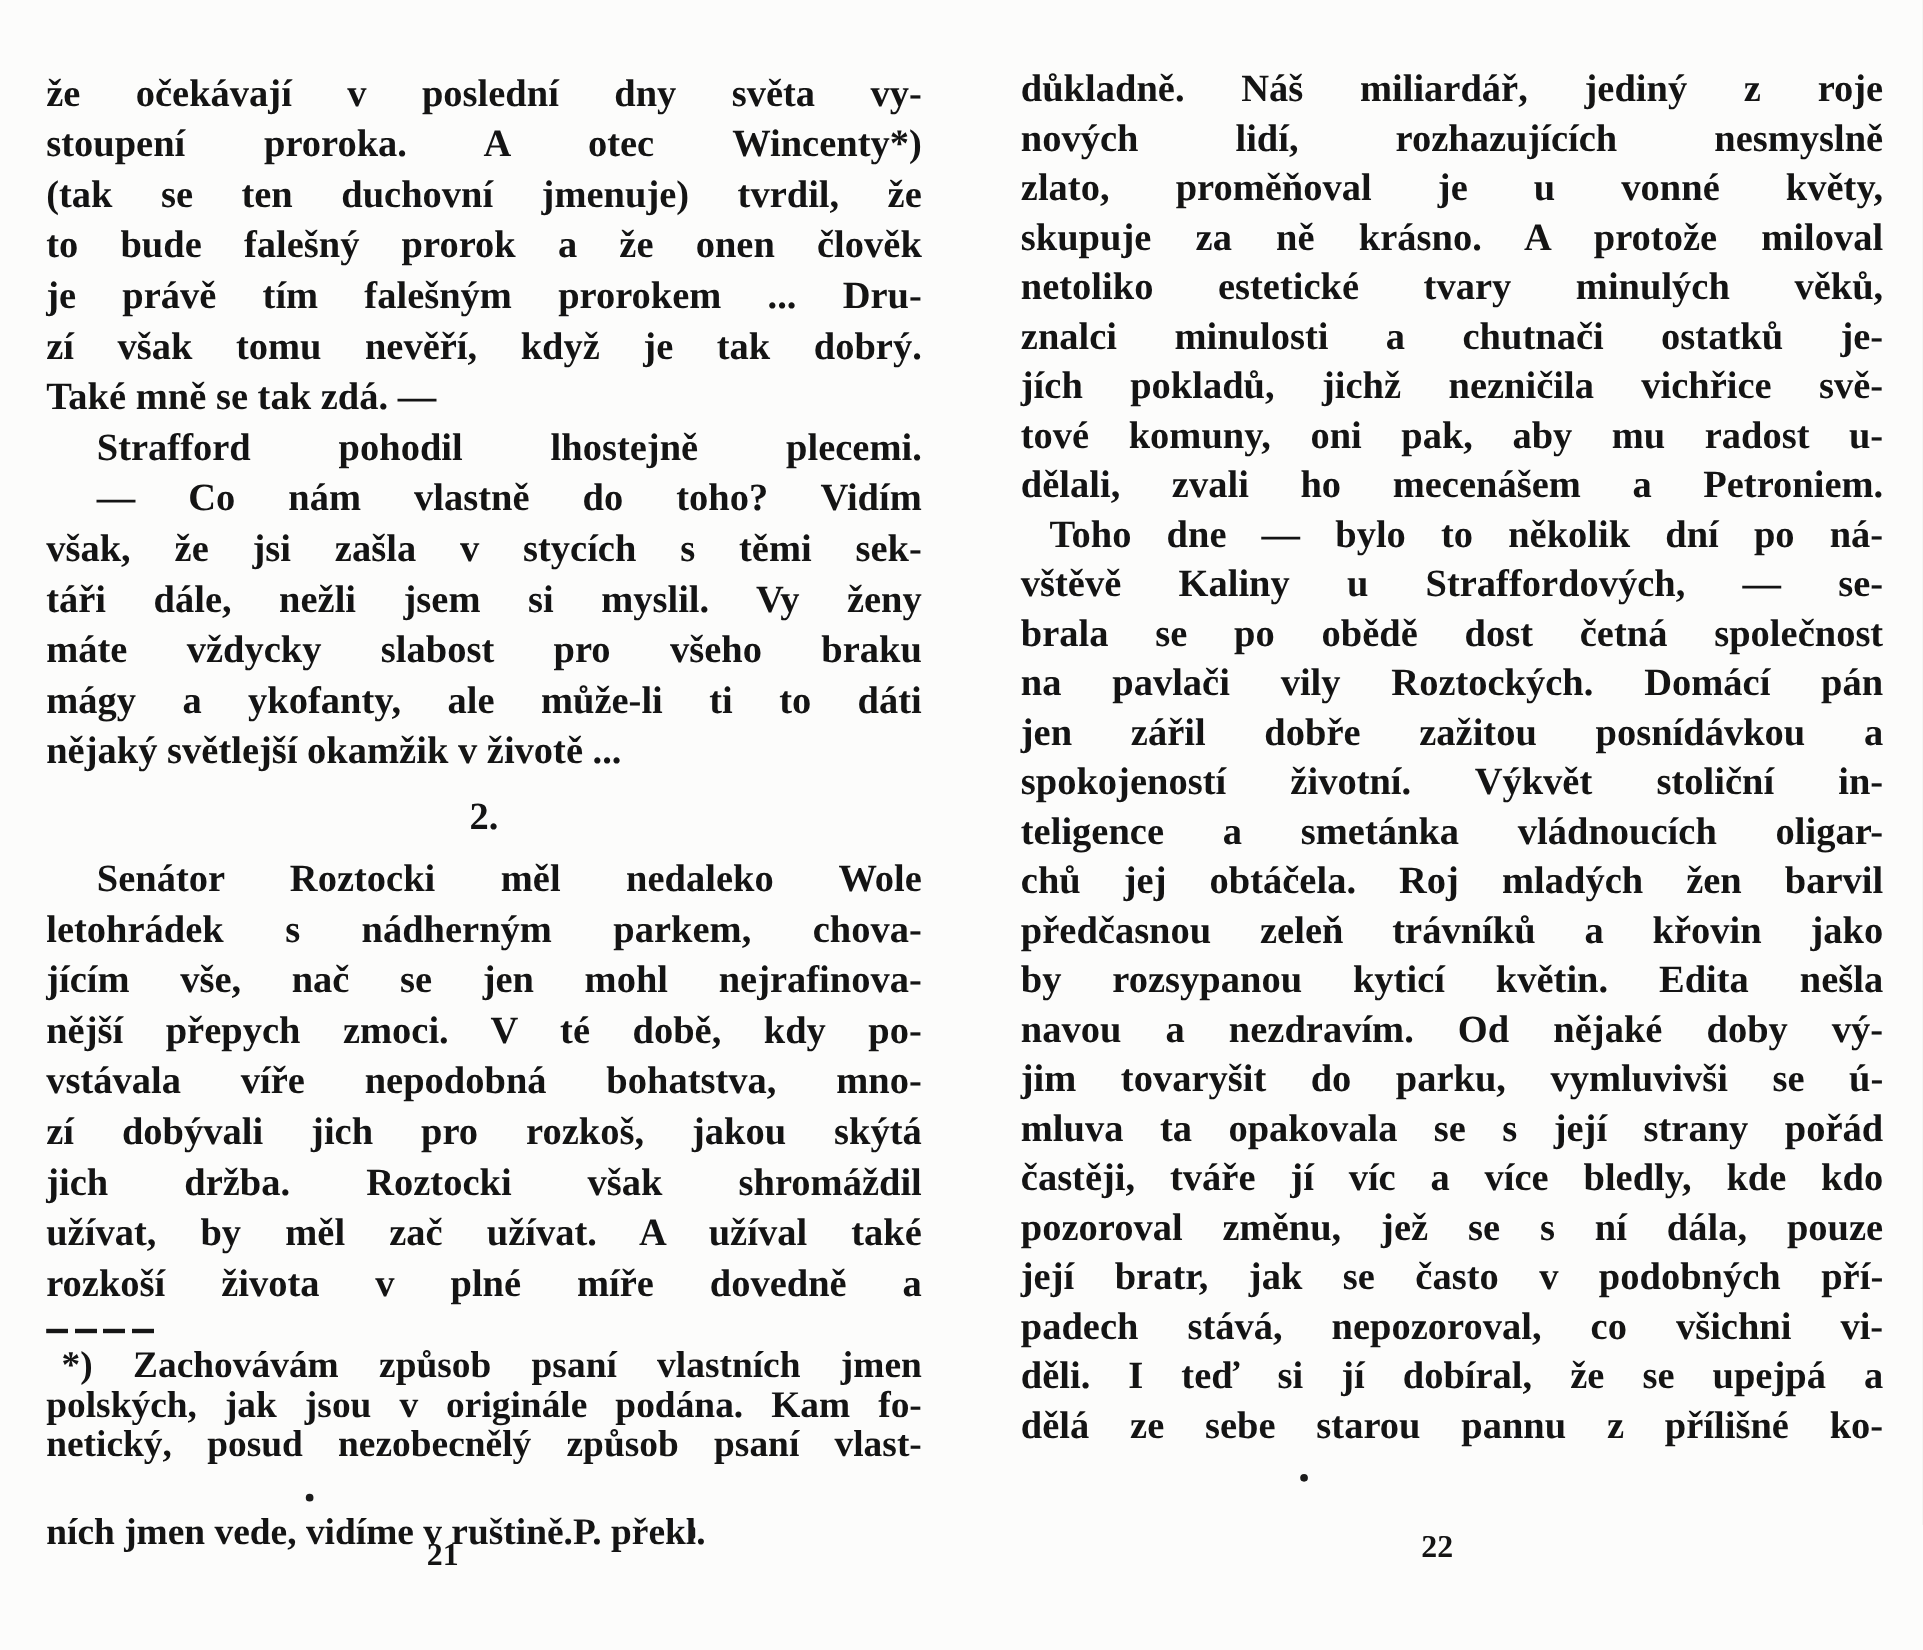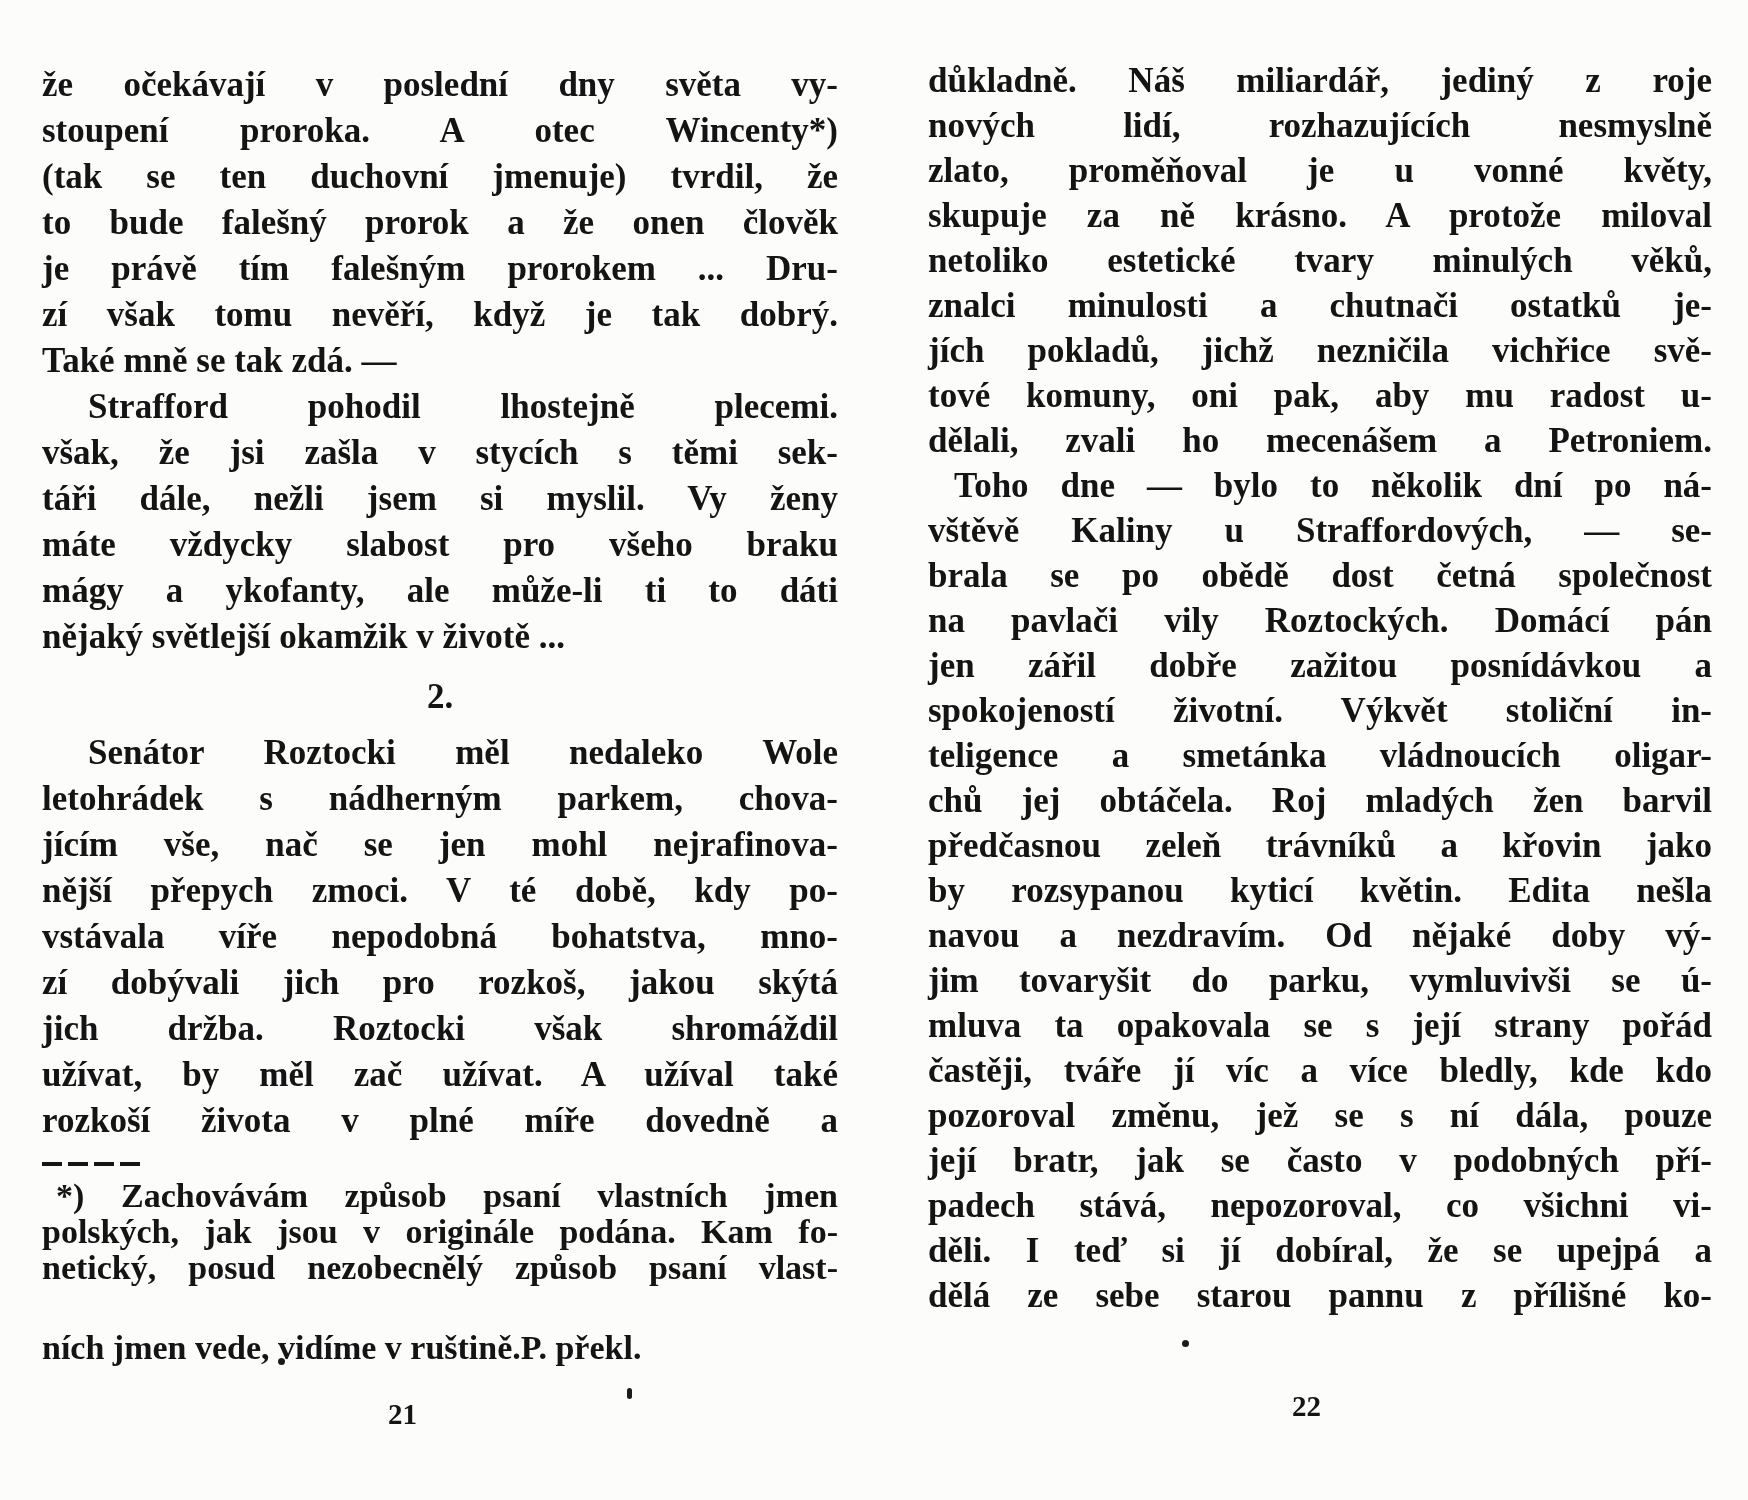--- a/index.html
+++ b/index.html
@@ -31,20 +31,21 @@
 
   <div id="col-left" class="col">
     <div class="line j">že očekávají v poslední dny světa vy-</div>
     <div class="line j">stoupení proroka. A otec Wincenty*)</div>
     <div class="line j">(tak se ten duchovní jmenuje) tvrdil, že</div>
     <div class="line j">to bude falešný prorok a že onen člověk</div>
     <div class="line j">je právě tím falešným prorokem ... Dru-</div>
     <div class="line j">zí však tomu nevěří, když je tak dobrý.</div>
     <div class="line">Také mně se tak zdá. —</div>
     <div class="line j in">Strafford pohodil lhostejně plecemi.</div>
+    <div class="line j in">— Co nám vlastně do toho? Vidím</div>
     <div class="line j">však, že jsi zašla v stycích s těmi sek-</div>
     <div class="line j">táři dále, nežli jsem si myslil. Vy ženy</div>
     <div class="line j">máte vždycky slabost pro všeho braku</div>
     <div class="line j">mágy a ykofanty, ale může-li ti to dáti</div>
     <div class="line">nějaký světlejší okamžik v životě ...</div>
 
     <div class="heading">2.</div>
 
     <div class="line j in">Senátor Roztocki měl nedaleko Wole</div>
     <div class="line j">letohrádek s nádherným parkem, chova-</div>

